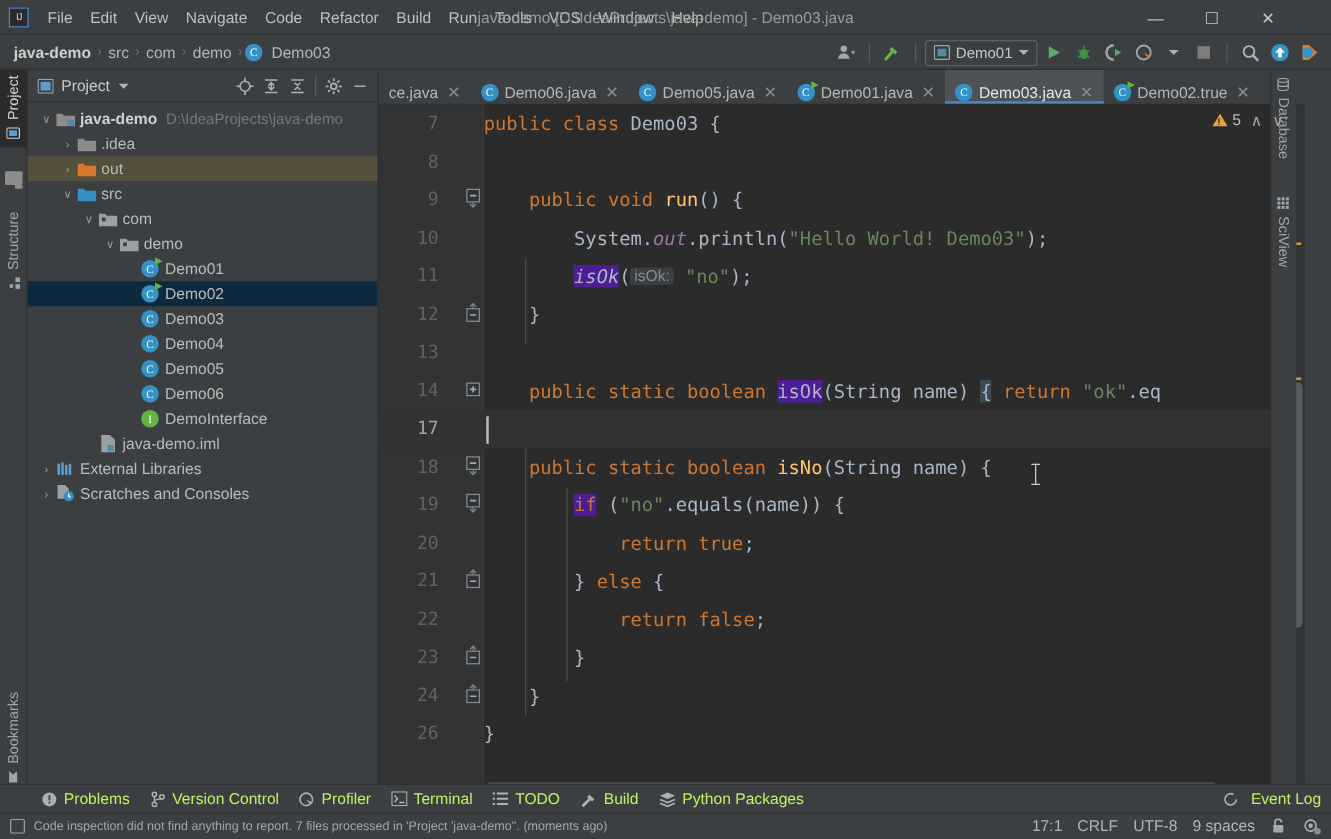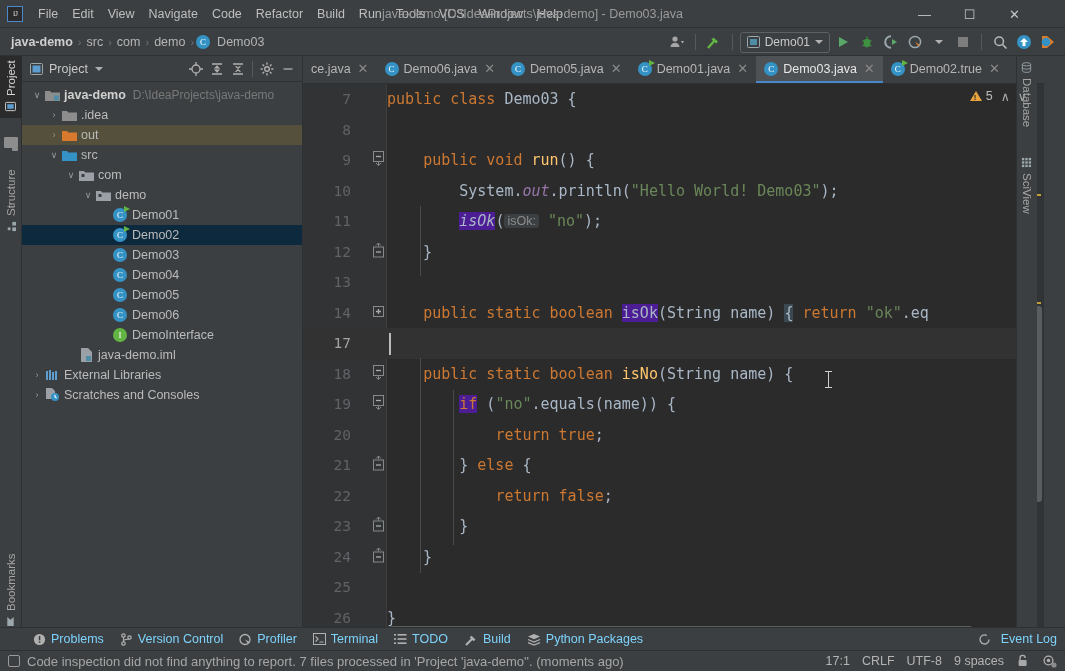--- a/index.html
+++ b/index.html
@@ -102,21 +102,21 @@
   .tsub { color: #787878; margin-left: 7px; font-size: 12px; }
 
   
   .editor-wrap { position: absolute; left: 303px; top: 56px; width: 741px; height: 579px; background: #2b2b2b; }
 
   .tabs {
     height: 28px; background: #3c3f41; display: flex; align-items: stretch;
     border-bottom: 1px solid #2e3133; overflow: hidden;
   }
   .tab {
-    display: flex; align-items: center; gap: 5px; padding: 0 8px;
+    display: flex; align-items: flex-end; gap: 5px; padding: 0 8px;
     font-size: 12.5px; color: #b6b6b6; white-space: nowrap;
     border-bottom: 2px solid transparent;
   }
   .tab.active { background: #4e5254; color: #e6e6e6; border-bottom: 2px solid #4a88c7; }
   .tab-x { color: #8a8a8a; font-size: 13px; margin-left: 2px; }
   .tabs-right { margin-left: auto; display:flex; align-items:center; gap:2px; padding: 0 4px; }
 
   .code-area { position: absolute; left: 0; top: 28px; right: 0; bottom: 0; background: #2b2b2b; overflow: hidden; }
 
   .gutter {
@@ -197,30 +197,30 @@
   }
 
   
   .toolwin-bar {
     position: absolute; left: 0; bottom: 21px; width: 1065px; height: 23px;
     background: #3c3f41; border-top: 1px solid #2e3133;
     display: flex; align-items: center; padding-left: 26px; gap: 2px;
   }
   .twb {
     display: flex; align-items: center; gap: 5px; padding: 2px 7px;
-    font-size: 12.5px; color: #7dd3fc; border-radius: 3px; white-space: nowrap;
+    font-size: 12.5px; color: #bef264; border-radius: 3px; white-space: nowrap;
   }
   .twb-right { margin-left: auto; display: flex; align-items: center; padding-right: 8px; }
 
   .statusbar {
     position: absolute; left: 0; bottom: 0; width: 1065px; height: 21px;
     background: #3c3f41; display: flex; align-items: center;
     border-top: 1px solid #2e3133;
   }
-  .sb-msg { color: #a6a6a6; font-size: 13px; margin-left: 7px; white-space: nowrap; }
+  .sb-msg { color: #a6a6a6; font-size: 10px; margin-left: 7px; white-space: nowrap; }
   .sb-right { margin-left: auto; display: flex; align-items: center; gap: 12px; padding-right: 8px; }
   .sb-item { color: #b4b4b4; font-size: 12.5px; white-space: nowrap; }
 
   
   .cicon { width:14px;height:14px;border-radius:50%;background:#3592c4;color:#fff;font-size:9px;
            display:flex;align-items:center;justify-content:center;font-family:"Liberation Serif",serif;}
   .folder { width:14px;height:11px;background:#5e9dd0;border-radius:1px; position:relative;}
   .folder:before{content:'';position:absolute;top:-3px;left:0;width:6px;height:3px;background:#5e9dd0;border-radius:1px 1px 0 0;}
   .folder.gray { background:#8d8d8d; }
   .folder.gray:before { background:#8d8d8d; }
@@ -754,24 +754,20 @@
           </div>
           <div class="line">
             <span class="ln">24</span>
             <span class="fold"><svg width="13" height="17" viewBox="0 0 13 17">
                 <path d="M6.5 1v3.5" stroke="#868a8c"></path>
                 <path d="M4 3.5L6.5 1 9 3.5" fill="none" stroke="#868a8c"></path>
                 <rect x="1.5" y="5" width="10" height="10" fill="none" stroke="#868a8c"></rect>
                 <path d="M4 10h5" stroke="#a8acae" stroke-width="1.3"></path>
               </svg></span>
             <span class="code">    }</span>
-          </div>
-          <div class="line">
-            <span class="ln">25</span>
-            <span class="code"></span>
           </div>
           <div class="line">
             <span class="ln">26</span>
             <span class="code">}</span>
           </div>
         </div>
 
       <div class="ind-guide" style="left:117px; top:122px; height:70px;"></div>
       <div class="ind-guide" style="left:117px; top:274px; height:215px;"></div>
       <div class="ind-guide" style="left:150px; top:306px; height:155px;"></div>

